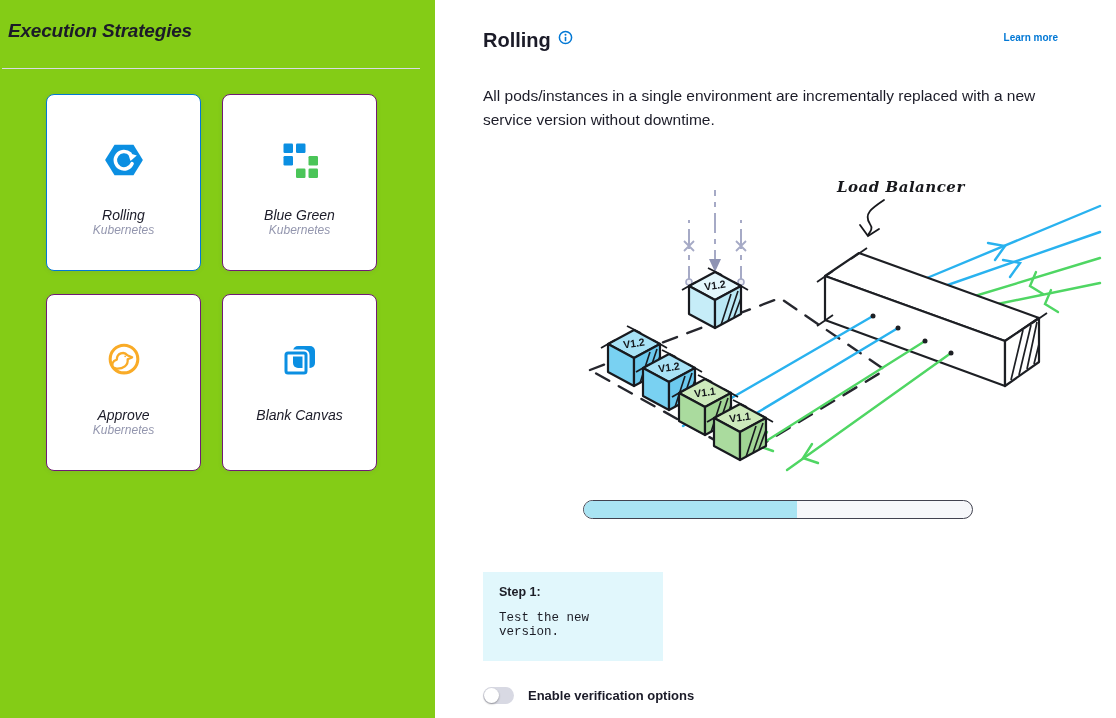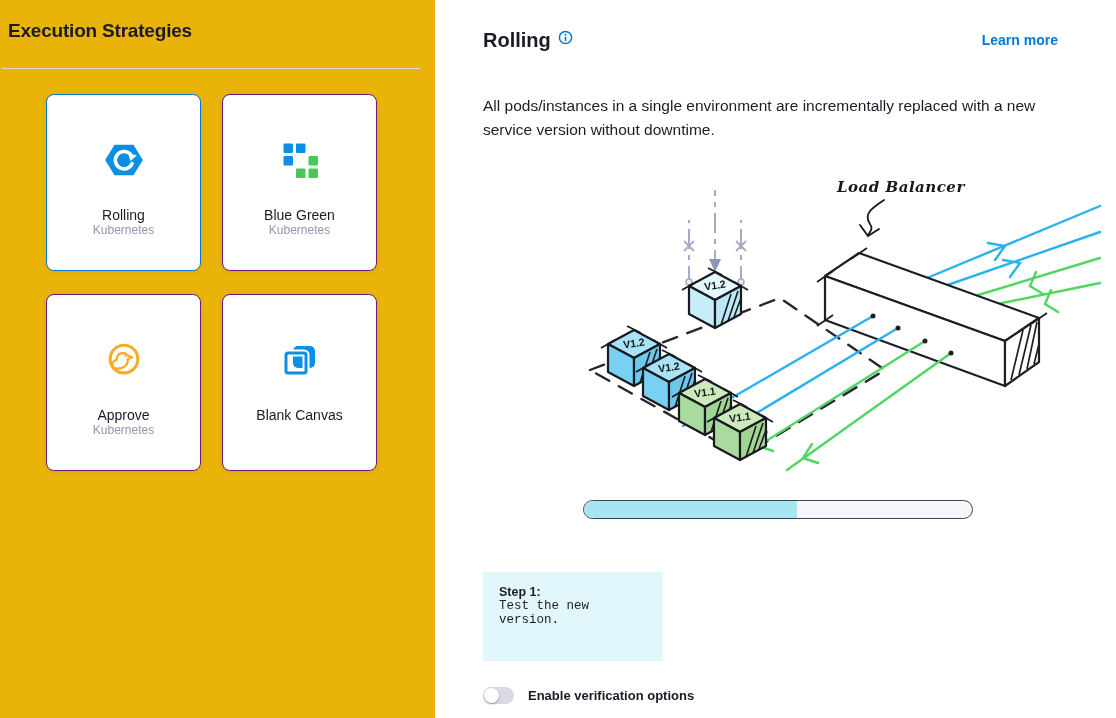--- a/index.html
+++ b/index.html
@@ -2,46 +2,46 @@
 <html><head>
 <meta charset="utf-8">
 <style>
   * { box-sizing: border-box; margin: 0; padding: 0; }
   html,body { width:1116px; height:718px; }
   body {
     font-family: "Liberation Sans", sans-serif;
     background:#ffffff; position:relative; overflow:hidden; color:#1c1c28;
   }
   
-  .left-panel { position:absolute; left:0; top:0; width:435px; height:718px; background:#eab308; }
+  .left-panel { position:absolute; left:0; top:0; width:435px; height:718px; background:#84cc16;font-style:italic; }
   .panel-title { position:absolute; left:8px; top:20px; font-size:19px; font-weight:700; color:#1b1b28; letter-spacing:-0.2px;}
   .panel-divider { position:absolute; left:2px; top:68px; width:418px; height:1px; background:#d8dae6; }
   .cards { position:absolute; left:46px; top:94px; display:grid; grid-template-columns:155px 155px; grid-auto-rows:177px; column-gap:21px; row-gap:23px; }
   .card {
     background:#fff; border:1px solid #701a75; border-radius:8px;
     box-shadow:0 1px 4px rgba(96,97,112,0.14);
     display:flex; flex-direction:column; align-items:center; padding-top:44px; cursor:pointer;
   }
   .card.selected { border:1.5px solid #0278d5; }
   .card-icon { width:42px; height:42px; display:flex; align-items:center; justify-content:center; }
   .card-label { margin-top:26px; font-size:14px; color:#1b1b28; }
   .card-sub { font-size:12px; color:#9396ae; min-height:12px; }
   
   .detail { position:absolute; left:435px; top:0; width:681px; height:718px; background:#fff; }
   .detail-header { position:absolute; left:48px; top:29px; right:58px; display:flex; align-items:flex-start; }
   .detail-title { font-size:20px; font-weight:700; color:#1b1b28; }
   .info-icon { margin-left:7px; margin-top:1px; cursor:pointer; }
-  .learn-more { margin-left:auto; font-size:14px; font-weight:700; color:#0278d5; text-decoration:none; cursor:pointer; margin-top:3px; }
-  .detail-desc { position:absolute; left:48px; top:94px; width:590px; font-size:15.5px; line-height:1.58; color:#1c1c28; }
+  .learn-more { margin-left:auto; font-size:10px; font-weight:700; color:#0278d5; text-decoration:none; cursor:pointer; margin-top:3px; }
+  .detail-desc { position:absolute; left:48px; top:84px; width:590px; font-size:15.5px; line-height:1.58; color:#1c1c28; }
   .illustration { position:absolute; left:140px; top:158px; width:530px; height:335px; }
   .progress { position:absolute; left:148px; top:500px; width:390px; height:19px; border:1.6px solid #41424f; border-radius:10px; background:#f6f7fa; overflow:hidden; }
   .progress-fill { height:100%; background:#a9e4f3; }
   .steps { position:absolute; left:48px; top:572px; display:flex; gap:27px; }
   .step-card { width:180px; height:89px; background:#e1f7fc; padding:13px 16px; }
-  .step-title { font-size:12.5px; font-weight:700; color:#1c1d26; margin-bottom:0; }
+  .step-title { font-size:12.5px; font-weight:700; color:#1c1d26; margin-bottom:12px; }
   .step-text { font-size:12.5px; color:#1c1d26;font-family:Liberation Mono, monospace; }
   .toggle-row { position:absolute; left:48px; top:687px; display:flex; align-items:center; gap:14px;justify-content:space-between; }
   .switch { width:31px; height:17px; border-radius:9px; background:#d8d9e3; position:relative; cursor:pointer; flex:none; }
   .switch .knob { position:absolute; left:1px; top:1px; width:15px; height:15px; border-radius:50%; background:#fff; box-shadow:0 1px 2px rgba(0,0,0,0.35); }
   .toggle-label { font-size:13px; font-weight:700; color:#1b1b28; }
 </style>
 </head>
 <body>
 
 <div class="left-panel">

